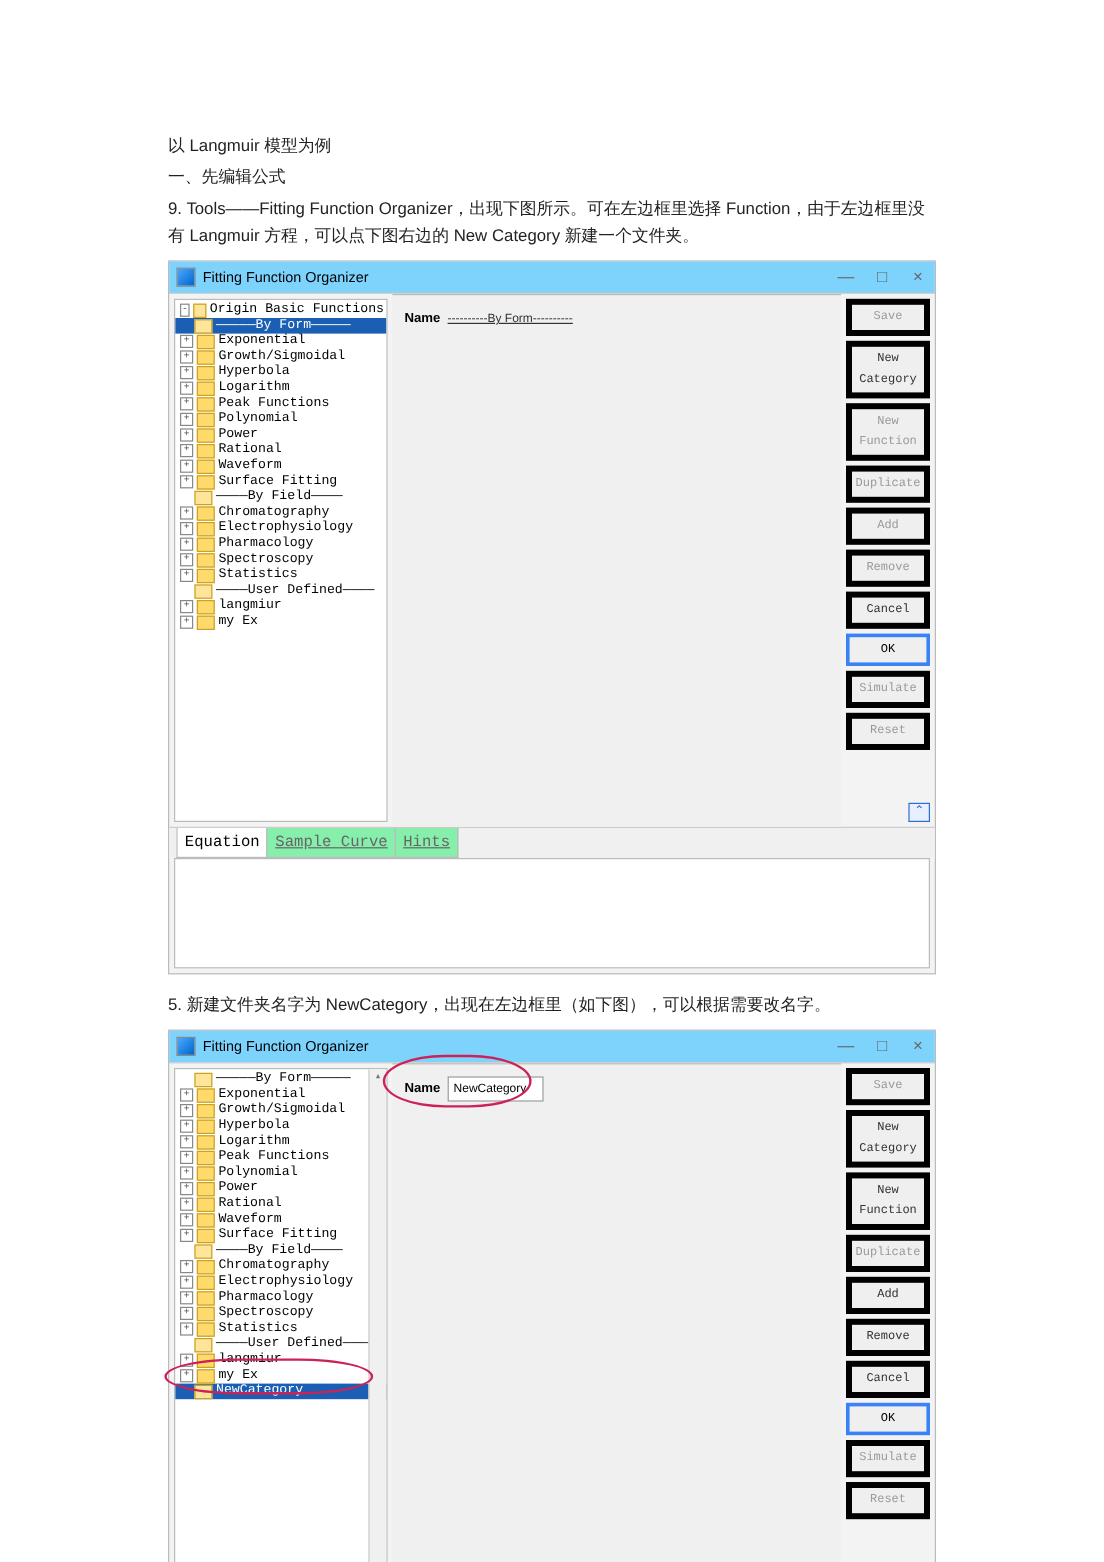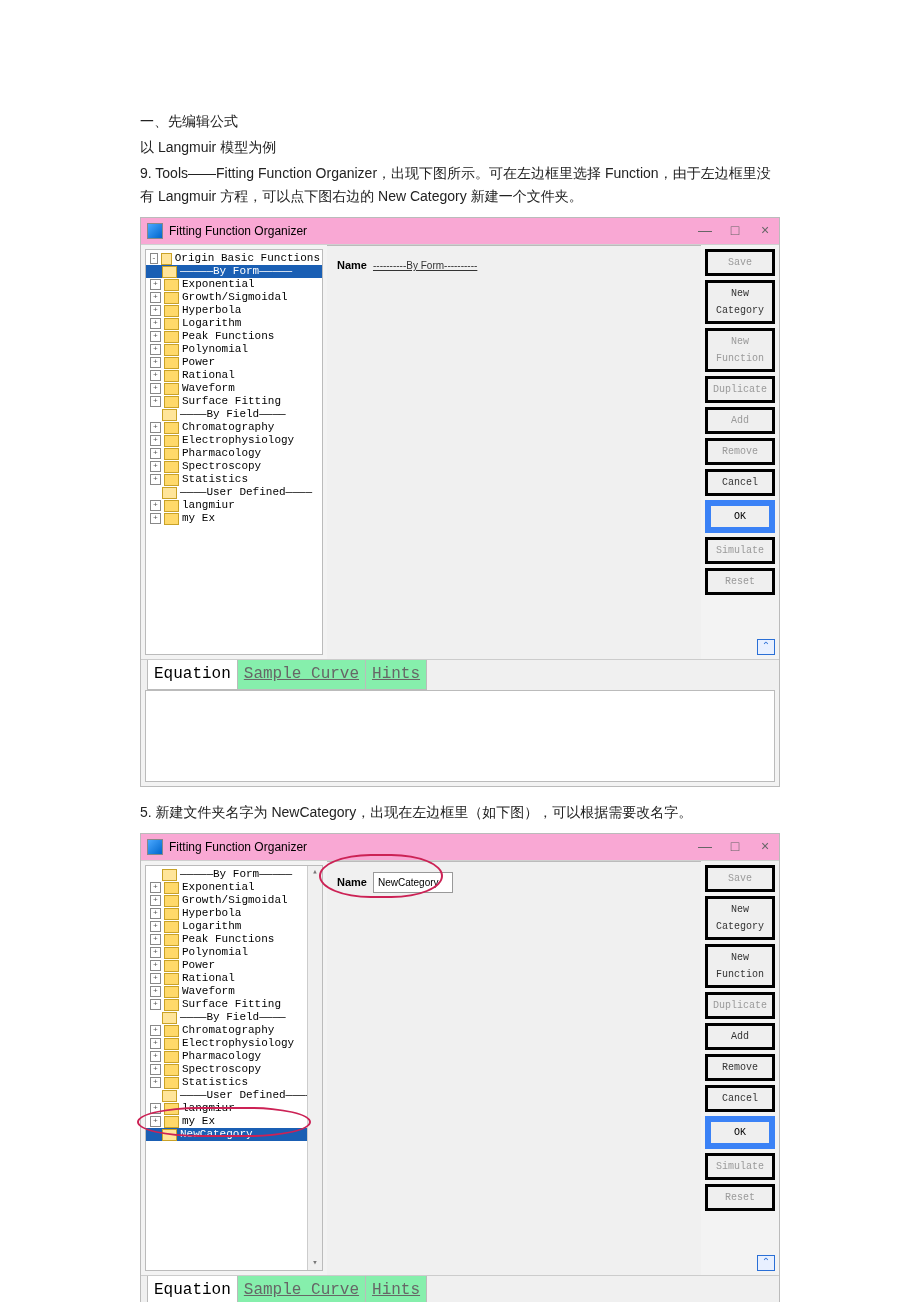--- a/index.html
+++ b/index.html
@@ -22,21 +22,21 @@
     border: 1px solid #bbb;
     background: #f3f3f3;
     font-family: Tahoma, "MS Sans Serif", sans-serif;
     font-size: 11px;
     color: #000;
   }
   .titlebar {
     display: flex;
     align-items: center;
     height: 26px;
-    background: #f9a8d4;
+    background: #7dd3fc;
     border-bottom: 1px solid #d0d0d0;
     padding: 0 6px;
   }
   .titlebar .ico {
     width: 14px; height: 14px;
     background: linear-gradient(135deg,#4aa8ff,#0066cc);
     margin-right: 6px;
     border: 1px solid #888;
   }
   .titlebar .title { flex: 1; font-size: 12px; }
@@ -122,49 +122,49 @@
     border-radius: 50% / 60%;
     pointer-events:none;
   }
 
   .right {
     width: 70px;
     padding: 4px 4px;
     display:flex; flex-direction:column; gap:4px;
   }
   .btn {
-    border:3px solid #000000;
+    border:5px solid #000000;
     background:#efefef;
     font-size:10px;
     text-align:center;
     padding:2px 0;
     font-family:"Courier New", monospace;
     color:#333;
   }
   .btn.disabled { color:#9a9a9a; }
-  .btn.ok { border:6px solid #3b82f6; color:#000; }
+  .btn.ok { border:3px solid #3b82f6; color:#000; }
   .chevbox {
     align-self:flex-end;
     width:16px;height:14px;
     border:1px solid #2a6fd6;
     background:#e8f0ff;
     color:#2a6fd6;
     text-align:center;
     font-size:10px;
     line-height:12px;
     margin-top:40px;
   }
 
   .tabs {
     display:flex;
     gap:0;
     background:#f0f0f0;
     border-top:1px solid #ccc;
     padding: 0 6px;
-    font-size:16px;
+    font-size:13px;
     font-family:"Courier New", monospace;
   }
   .tab {
     border:1px solid #bbb;
     border-top:none;
     background:#fff;
     padding:1px 6px;
     margin-right:-1px;
   }
   .tab.inactive { background:#86efac; color:#666;text-decoration:underline; }
@@ -184,22 +184,22 @@
     display:flex; flex-direction:column; justify-content:space-between;
     align-items:center;
     font-size:9px; color:#777;
   }
 </style>
 </head>
 <body>
 
 <div class="page">
 
+  <p class="doc-p">以 Langmuir 模型为例</p>
   <p class="doc-p">一、先编辑公式</p>
-  <p class="doc-p">以 Langmuir 模型为例</p>
   <p class="doc-p">9. Tools——Fitting Function Organizer，出现下图所示。可在左边框里选择 Function，由于左边框里没有 Langmuir 方程，可以点下图右边的 New Category 新建一个文件夹。</p>
 
   <div class="win">
     <div class="titlebar">
       <span class="ico"></span>
       <span class="title">Fitting Function Organizer</span>
       <div class="winbtns">
         <span class="winbtn">—</span>
         <span class="winbtn">□</span>
         <span class="winbtn">×</span>

